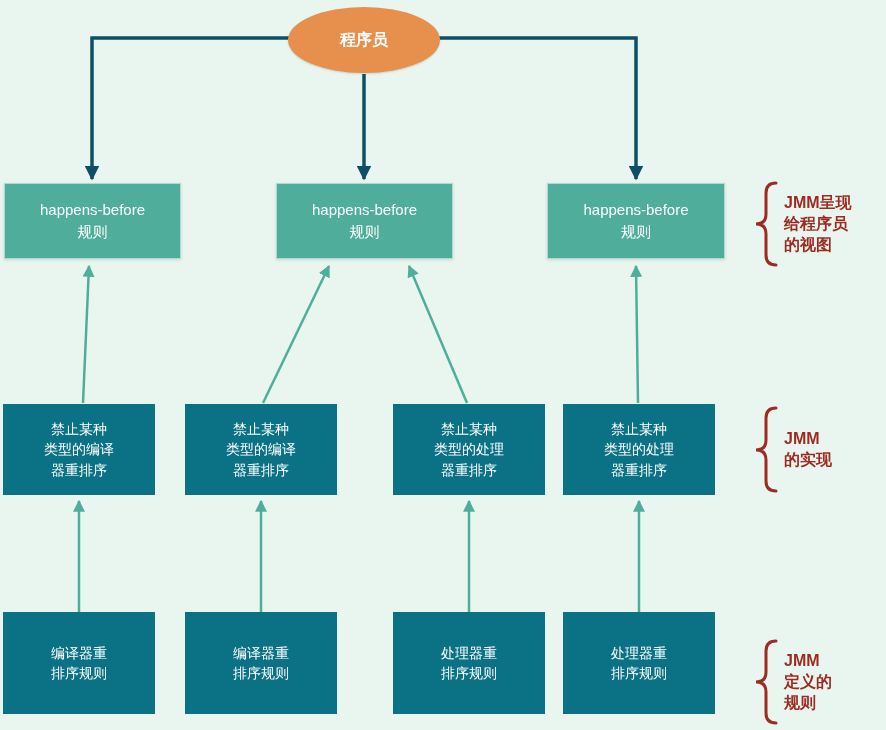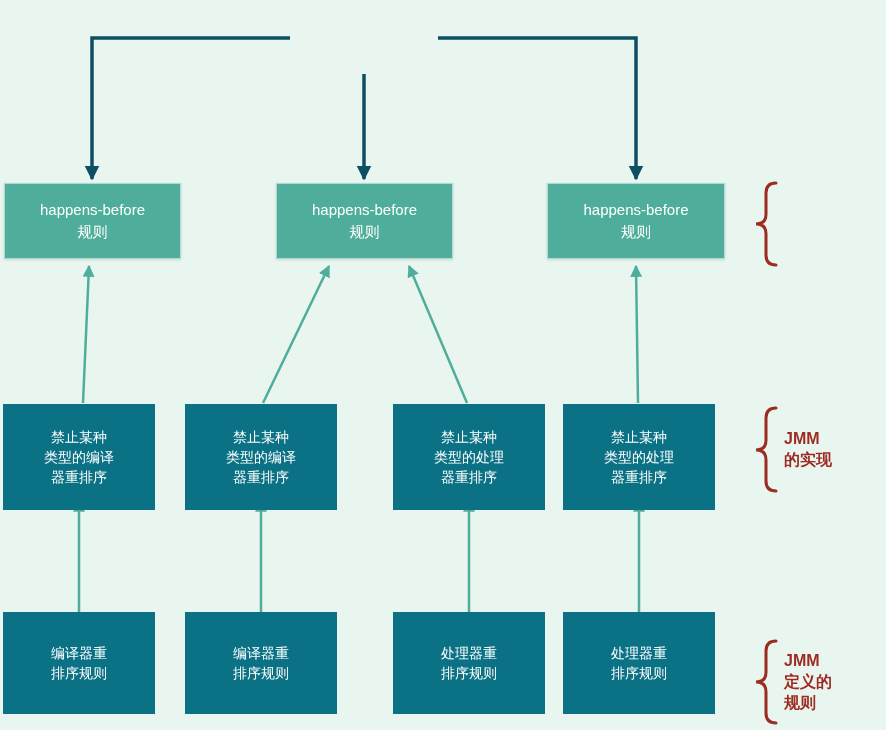--- a/index.html
+++ b/index.html
@@ -36,21 +36,21 @@
     border:1px solid rgba(255,255,255,.55);
     box-shadow:0 1px 3px rgba(0,0,0,.12);
   }
   .hb1{left:4px;width:177px}
   .hb2{left:276px;width:177px}
   .hb3{left:547px;width:178px}
   .mid,.bot{
     background:var(--dark_box,#0b7285);
     width:152px;font-size:14px;
   }
-  .mid{top:404px;height:106px}
+  .mid{top:404px;height:91px}
   .bot{top:612px;height:102px}
   .c1{left:3px}.c2{left:185px}.c3{left:393px}.c4{left:563px}
   .connector-layer{
     position:absolute;left:0;top:0;width:886px;height:730px;
     pointer-events:none;
   }
   .annotation{
     position:absolute;left:784px;
     color:var(--brace,#9e2b22);
     font-size:16px;line-height:21px;
@@ -88,20 +88,21 @@
     <path d="M 79 639 L 79 501" fill="none" stroke="#4fae9b" stroke-width="2.5" marker-end="url(#arrow-teal)"></path>
     <path d="M 261 639 L 261 501" fill="none" stroke="#4fae9b" stroke-width="2.5" marker-end="url(#arrow-teal)"></path>
     <path d="M 469 639 L 469 501" fill="none" stroke="#4fae9b" stroke-width="2.5" marker-end="url(#arrow-teal)"></path>
     <path d="M 639 639 L 639 501" fill="none" stroke="#4fae9b" stroke-width="2.5" marker-end="url(#arrow-teal)"></path>
 
     <path d="M 776 183 Q 766 183 766 193 L 766 214 Q 766 224 756 224 Q 766 224 766 234 L 766 255 Q 766 265 776 265" fill="none" stroke="#9e2b22" stroke-width="3" stroke-linecap="round"></path>
     <path d="M 776 408 Q 766 408 766 418 L 766 440 Q 766 450 756 450 Q 766 450 766 460 L 766 481 Q 766 491 776 491" fill="none" stroke="#9e2b22" stroke-width="3" stroke-linecap="round"></path>
     <path d="M 776 641 Q 766 641 766 651 L 766 672 Q 766 682 756 682 Q 766 682 766 692 L 766 713 Q 766 723 776 723" fill="none" stroke="#9e2b22" stroke-width="3" stroke-linecap="round"></path>
   </svg>
 
+  <div class="node ellipse">程序员</div>
 
   <div class="node hb hb1">happens-before
 规则</div>
   <div class="node hb hb2">happens-before
 规则</div>
   <div class="node hb hb3">happens-before
 规则</div>
 
   <div class="node mid c1">禁止某种
 类型的编译
@@ -118,19 +119,22 @@
 
   <div class="node bot c1">编译器重
 排序规则</div>
   <div class="node bot c2">编译器重
 排序规则</div>
   <div class="node bot c3">处理器重
 排序规则</div>
   <div class="node bot c4">处理器重
 排序规则</div>
 
+  <div class="annotation ann1">JMM呈现
+给程序员
+的视图</div>
   <div class="annotation ann2">JMM
 的实现</div>
   <div class="annotation ann3">JMM
 定义的
 规则</div>
 
 </div>
 
 </body></html>

